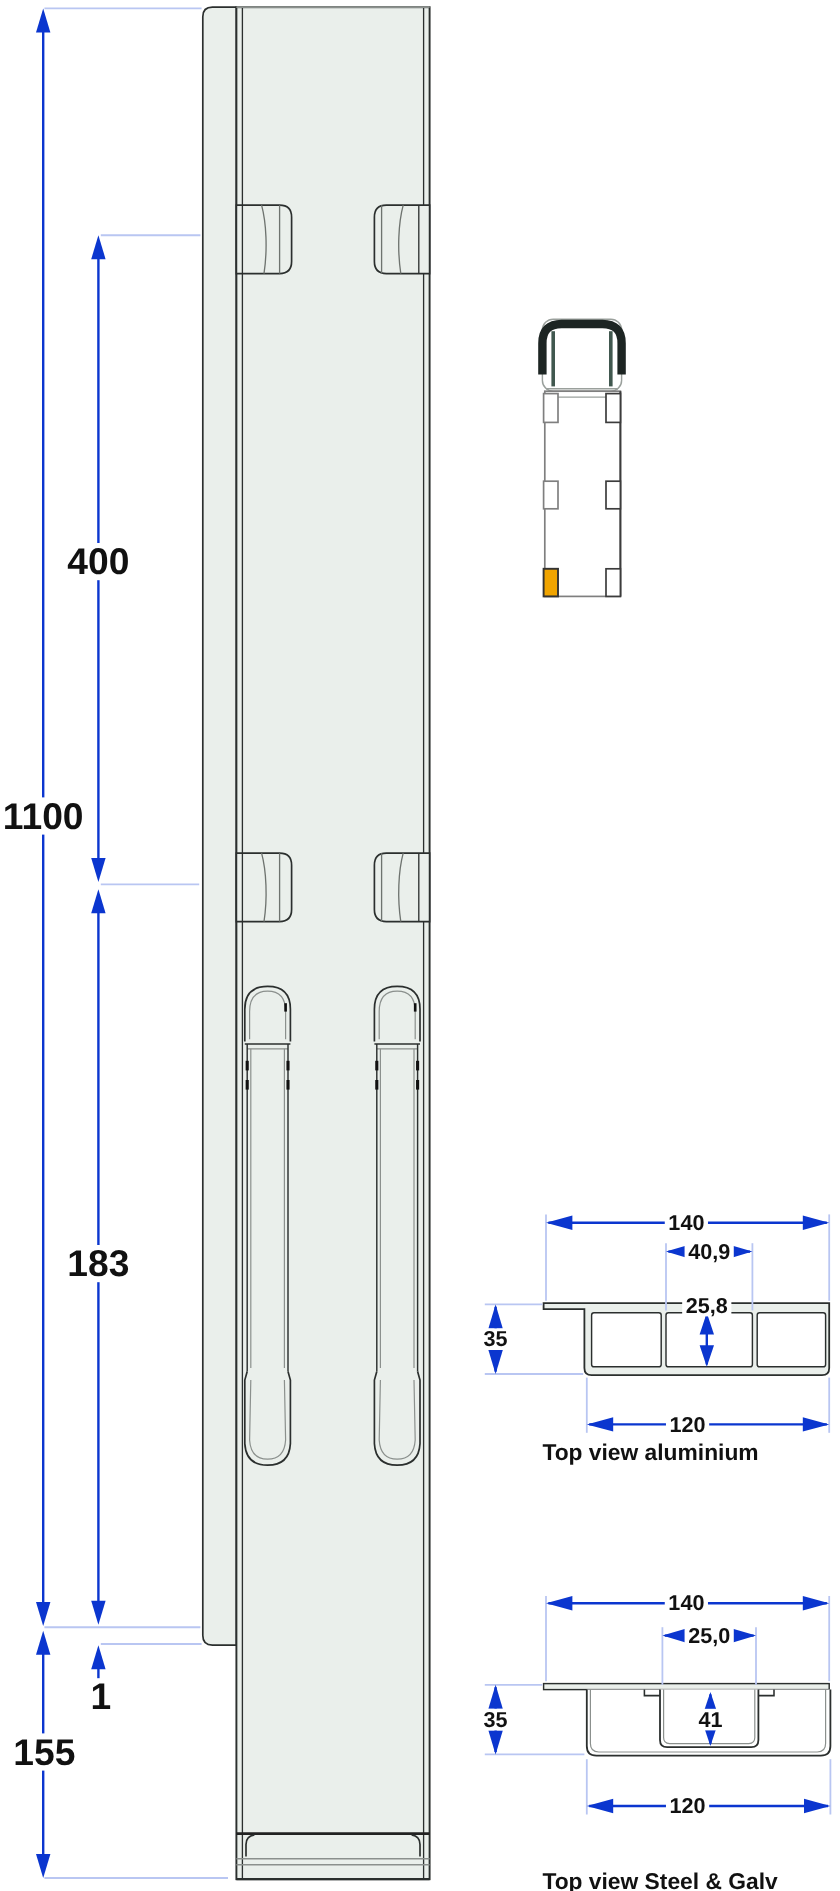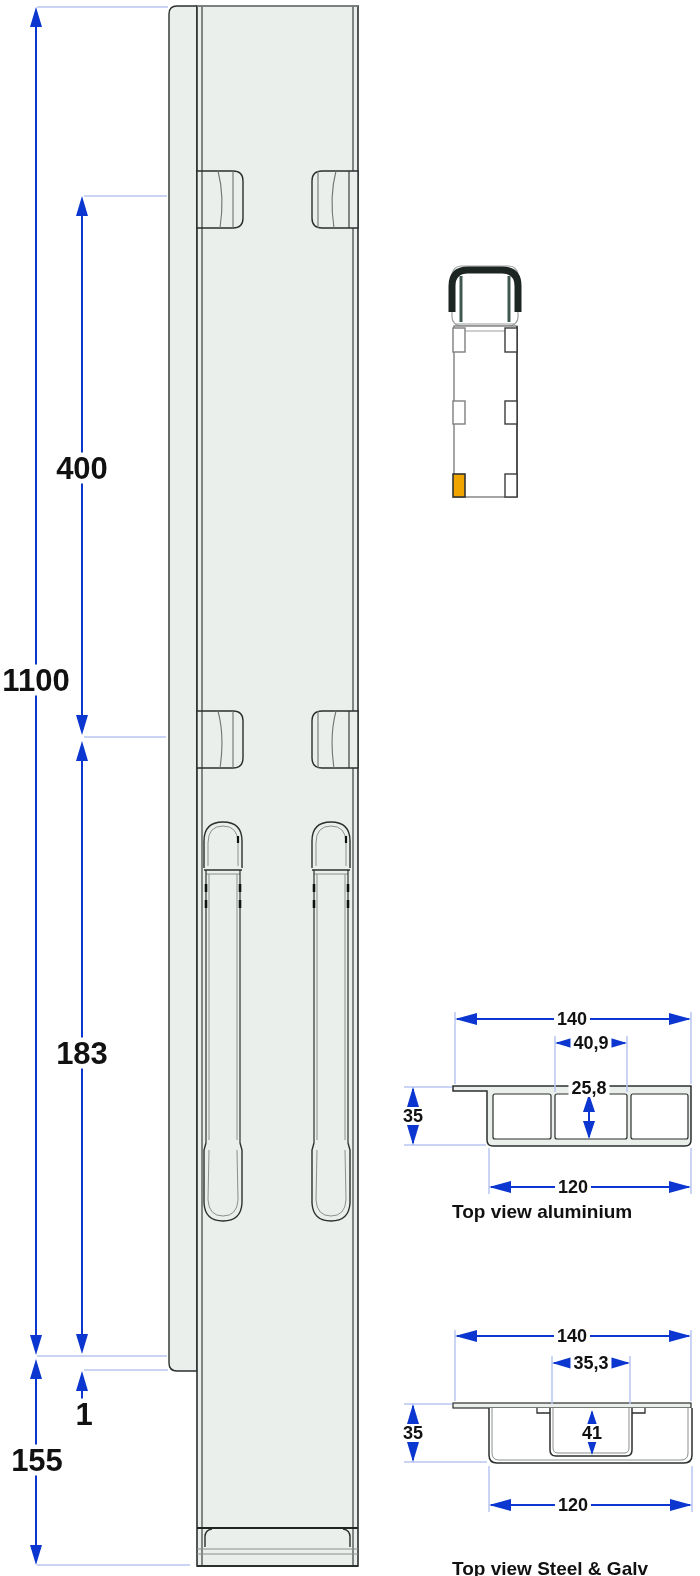--- a/index.html
+++ b/index.html
@@ -240,19 +240,19 @@
 <div class="lbl big" style="left:37px;top:1460px">155</div>
 
 <div class="lbl mid" style="left:572px;top:1019px">140</div>
 <div class="lbl mid" style="left:591px;top:1043px">40,9</div>
 <div class="lbl mid" style="left:413px;top:1116px">35</div>
 <div class="lbl mid" style="left:589px;top:1088px">25,8</div>
 <div class="lbl mid" style="left:573px;top:1187px">120</div>
 <div class="cap" style="left:452px;top:1201px">Top view aluminium</div>
 
 <div class="lbl mid" style="left:572px;top:1336px">140</div>
-<div class="lbl mid" style="left:591px;top:1363px">35,3</div>
+<div class="lbl mid" style="left:591px;top:1363px">25,0</div>
 <div class="lbl mid" style="left:413px;top:1433px">35</div>
 <div class="lbl mid" style="left:592px;top:1433px">41</div>
 <div class="lbl mid" style="left:573px;top:1505px">120</div>
 <div class="cap" style="left:452px;top:1558px">Top view Steel &amp; Galv</div>
 
 </div>
 
 </body></html>

